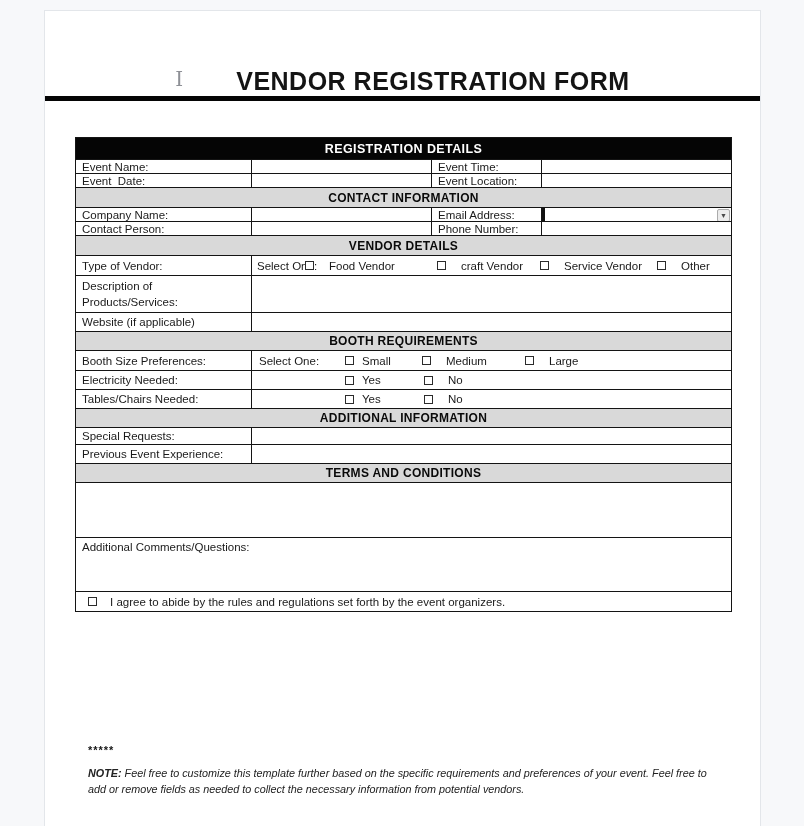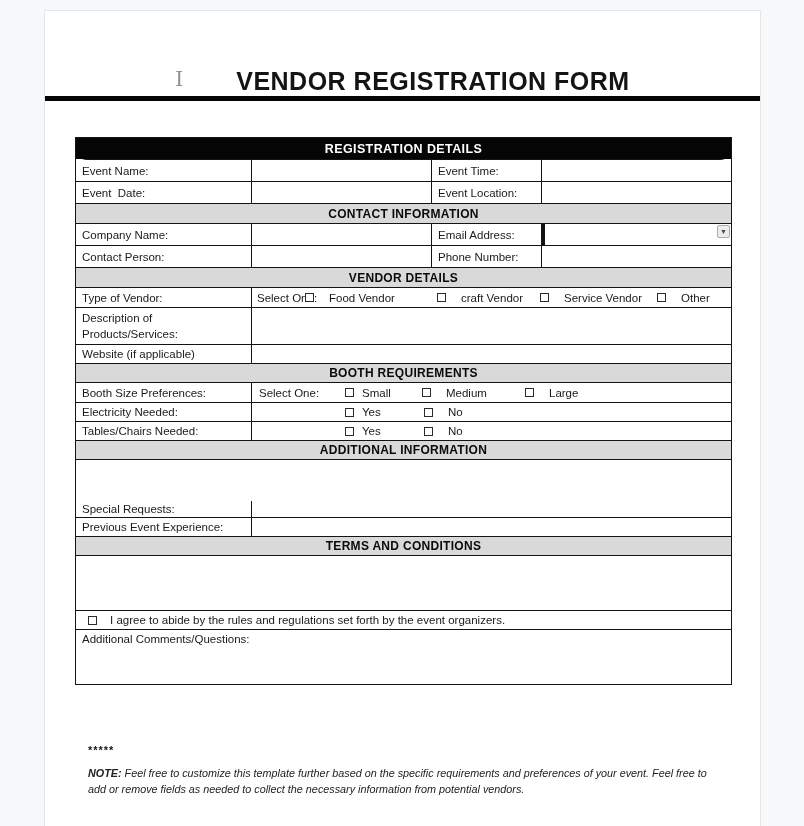--- a/index.html
+++ b/index.html
@@ -34,36 +34,36 @@
   
   .form-table {
     position:absolute; left:30px; top:126px; width:657px;
     border:1px solid #141414; background:#fff;
   }
   .t-row { display:grid; border-bottom:1px solid #141414; position:relative; }
   .t-row:last-child { border-bottom:none; }
   .cols-4 { grid-template-columns:175px 180px 110px 190px; }
   .cols-2 { grid-template-columns:175px 480px; }
   .cols-1 { grid-template-columns:655px; }
-  .h22 { height:22px; } .h21 { height:17px;margin-top:41px; } .h20 { height:20px; }
+  .h22 { height:14px; } .h21 { height:17px; } .h20 { height:20px; }
   .h19 { height:19px; } .h37 { height:37px; } .h54 { height:54px; } .h55 { height:55px; }
   .cell {
     display:flex; align-items:center; padding:0 6px;
     font-size:11.5px; overflow:hidden; position:relative;
   }
   .cell + .cell { border-left:1px solid #141414; }
   .cell .lbl { white-space:pre; }
   .cell.top { align-items:flex-start; padding-top:3px; }
   .sec-head {
     height:100%; width:100%; display:flex; align-items:center; justify-content:center;
     font-weight:700; font-size:12px; letter-spacing:0.3px; color:#0a0a0a;
     background:#d9d9d9;
   }
   .sec-head.black { background:#050505; color:#ffffff; font-size:12.5px; letter-spacing:0.4px; }
-  .hdr22 { height:22px;border-radius:11px; } .hdr20 { height:20px; } .hdr19 { height:19px; }
+  .hdr22 { height:22px; } .hdr20 { height:20px; } .hdr19 { height:19px; }
   
   .cb {
     display:inline-block; width:9px; height:9px; border:1px solid #2b2b2b;
     background:#fff; flex:none;
   }
   .opt-cell { position:relative; font-size:11.5px; }
   .opt {
     position:absolute; top:0; height:100%;
     display:inline-flex; align-items:center; gap:15px; white-space:pre;
   }
@@ -229,31 +229,31 @@
         </div>
       <div class="cell"></div>
     </div>
 
     <div class="t-row cols-1 hdr19">
       <div class="sec-head">TERMS AND CONDITIONS</div>
     </div>
     <div class="t-row cols-1 h55">
       <div class="cell top"></div>
     </div>
+    <div class="t-row cols-1 h54">
+      <div class="cell top">
+          <span class="lbl">Additional Comments/Questions:</span>
+        </div>
+    </div>
     <div class="t-row cols-1 h19">
       <div class="agree-row">
         <span class="cb"></span>
         <span>I agree to abide by the rules and regulations set forth by the event organizers.</span>
       </div>
     </div>
-    <div class="t-row cols-1 h54">
-      <div class="cell top">
-          <span class="lbl">Additional Comments/Questions:</span>
-        </div>
-    </div>
 
   </div>
 
   <div class="footer">
     <div class="stars">*****</div>
     <p class="note"><b>NOTE:</b><span> Feel free to customize this template further based on the specific requirements and preferences of your event. Feel free to add or remove fields as needed to collect the necessary information from potential vendors.</span></p>
   </div>
 
 </div>
 

